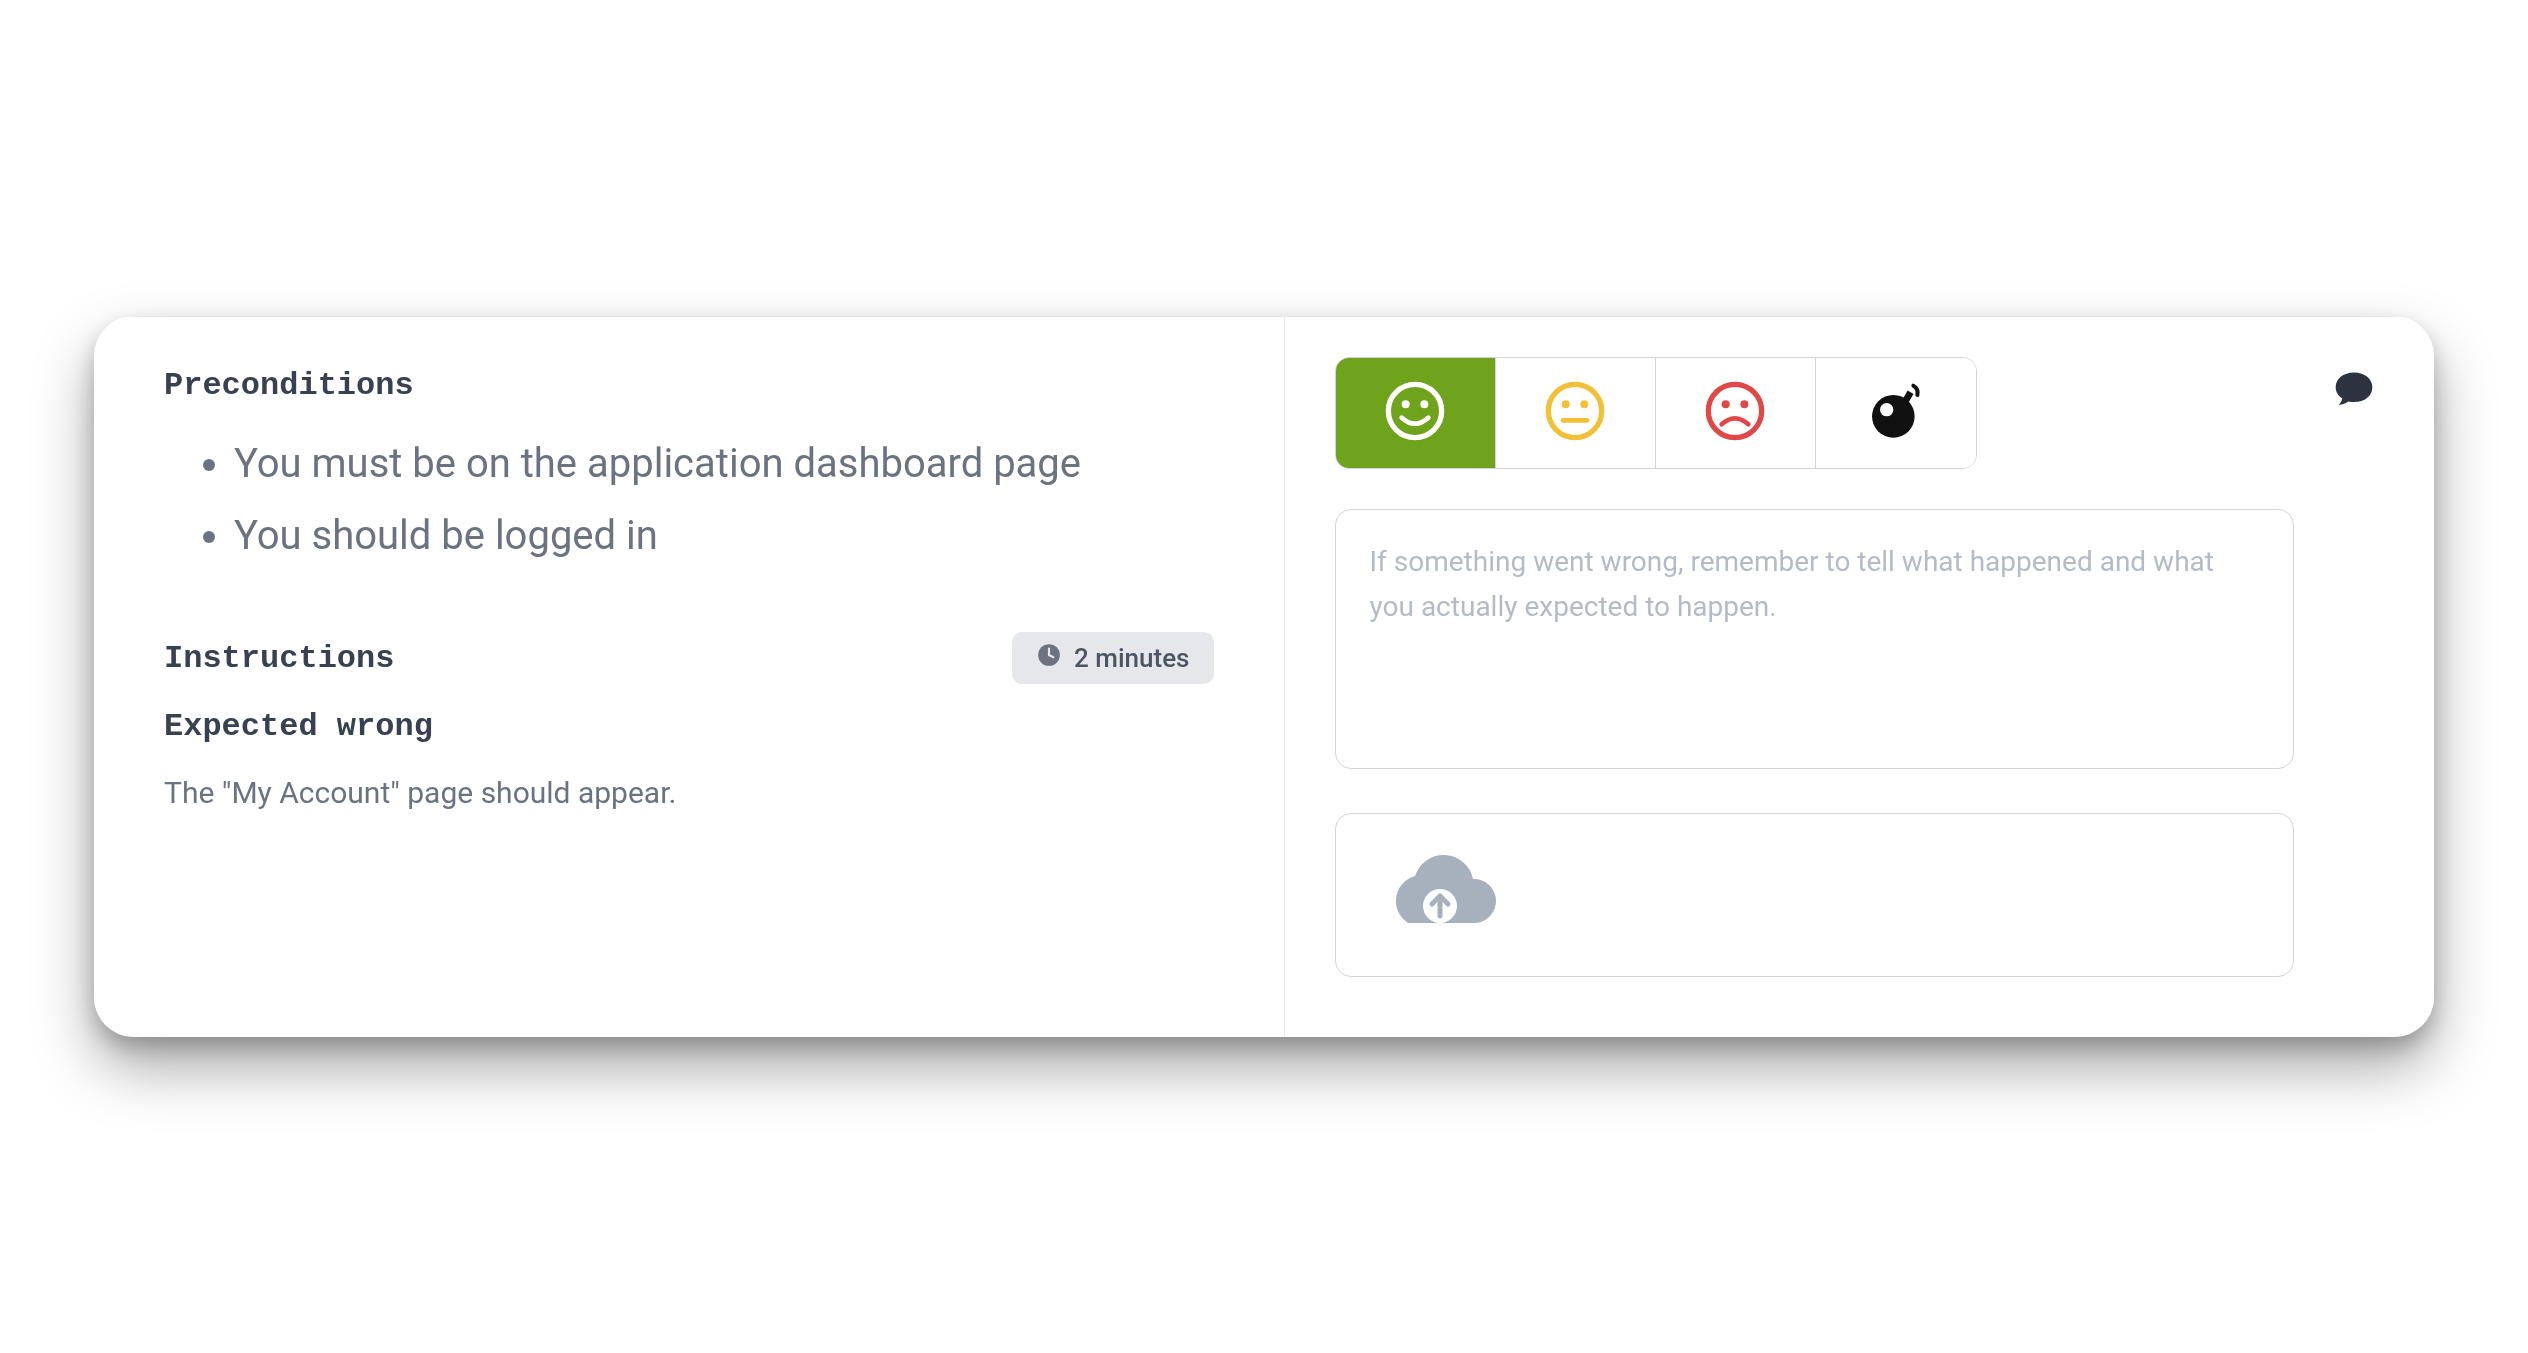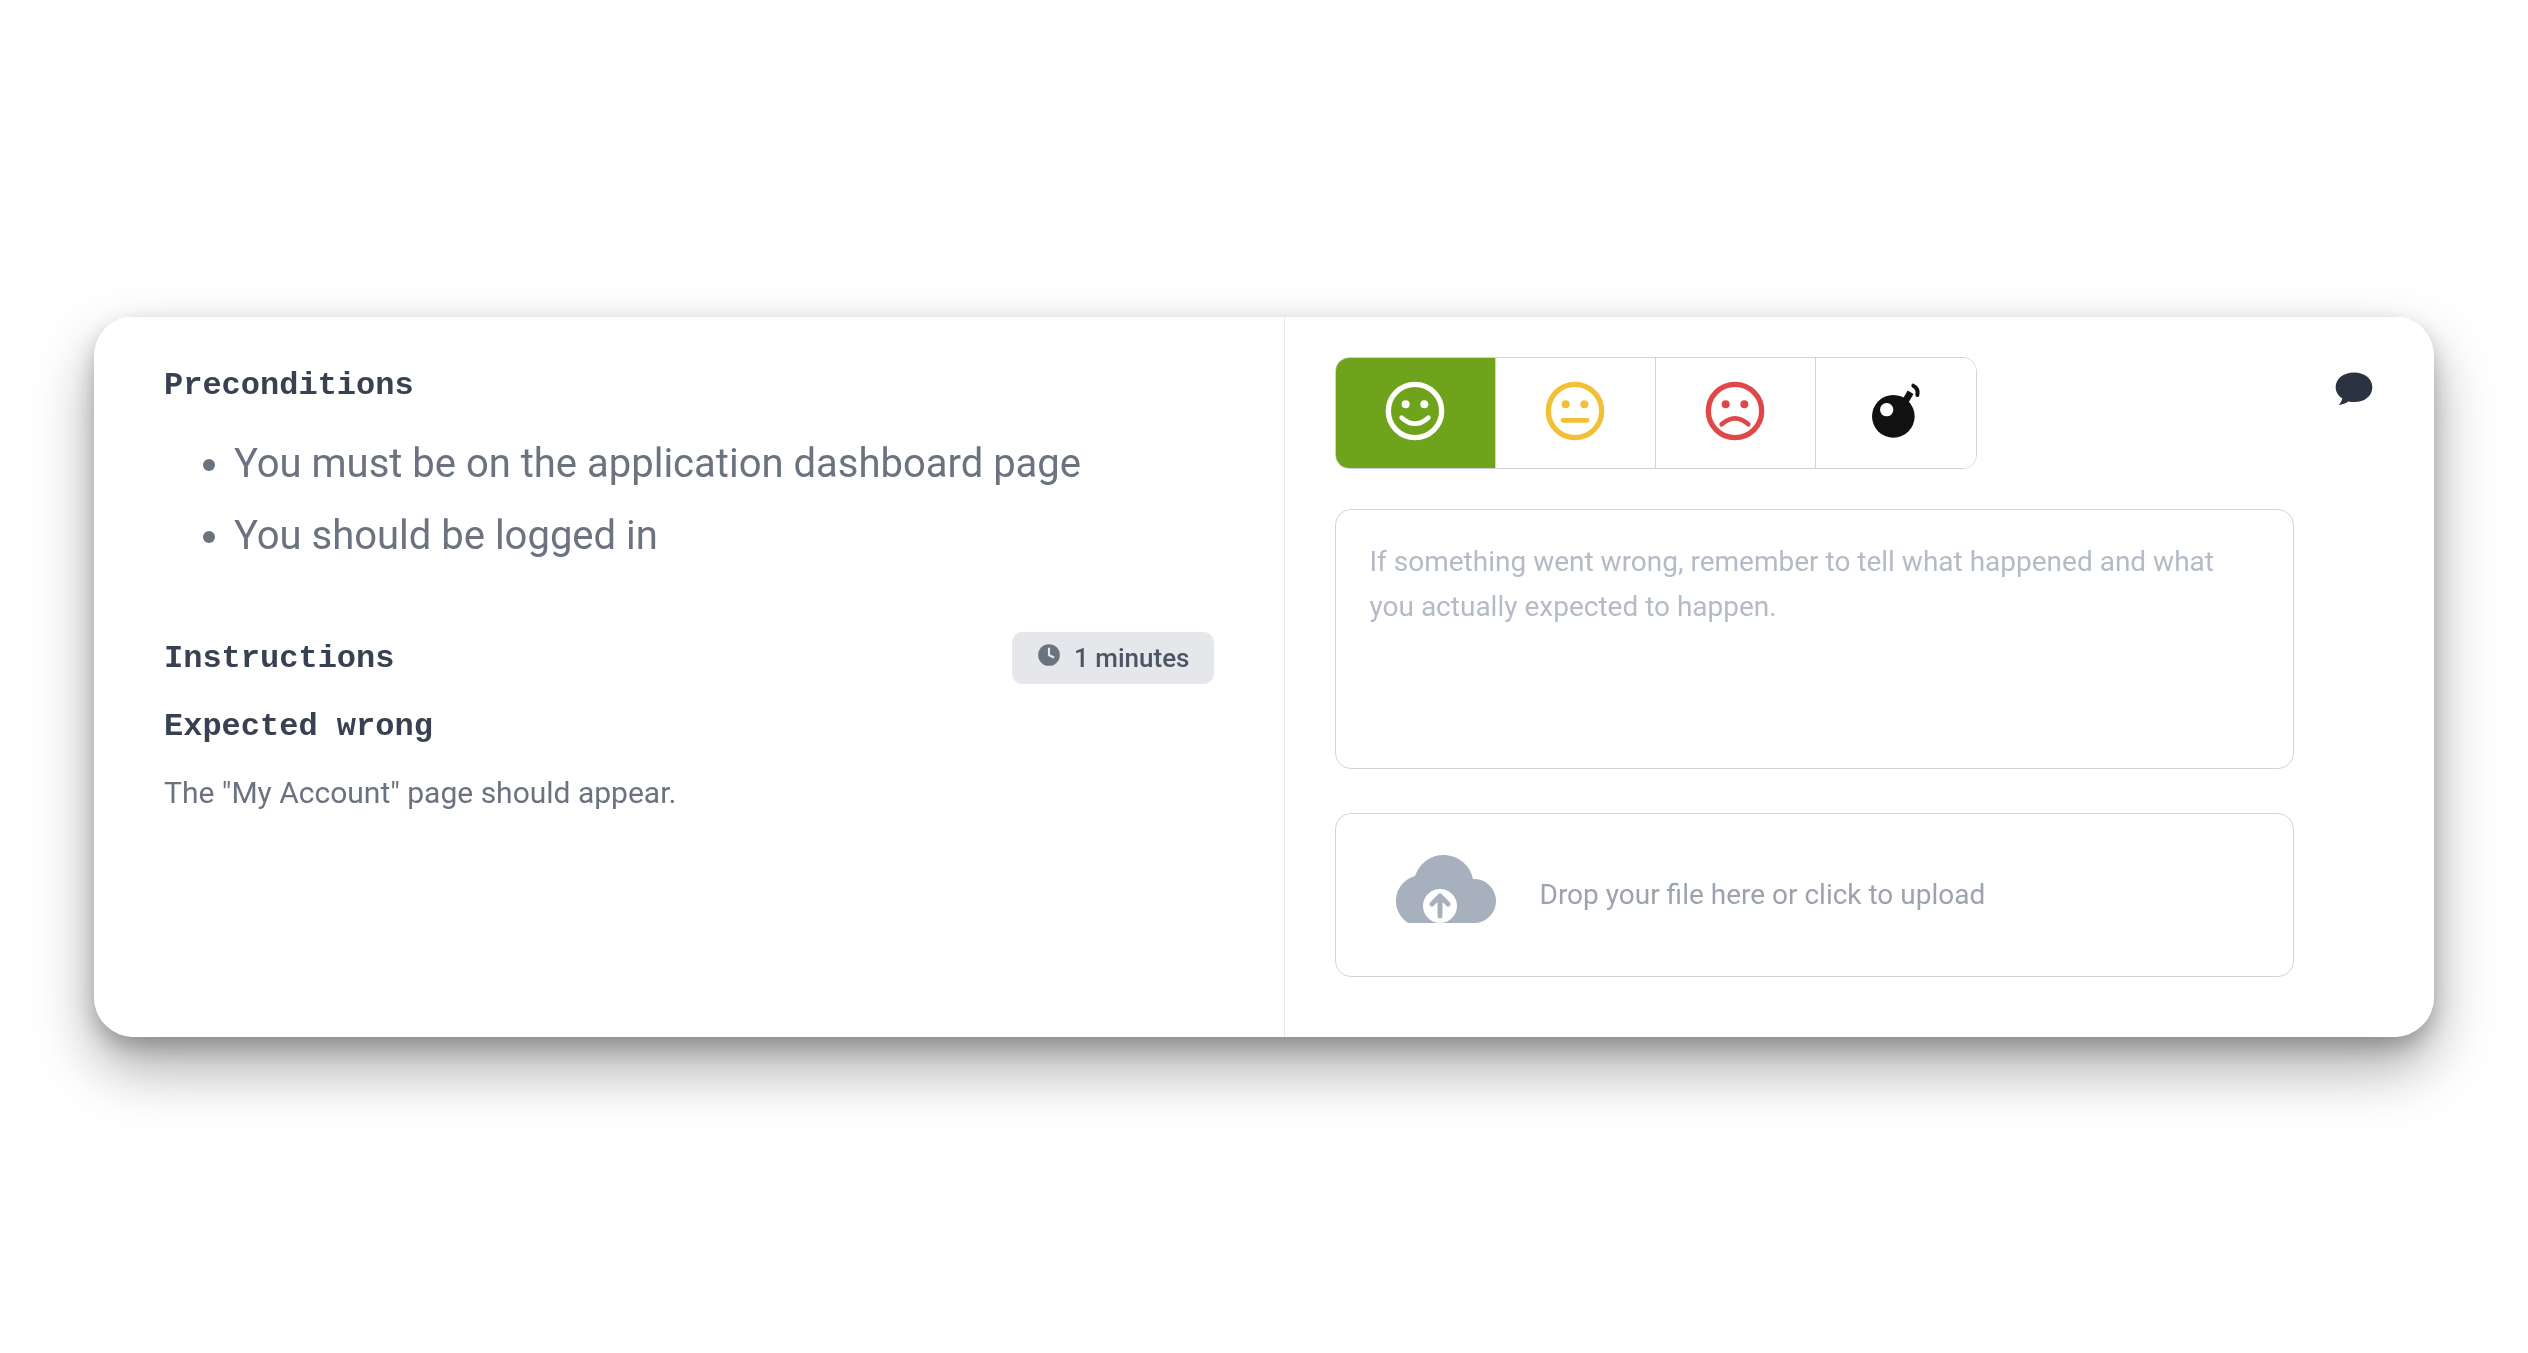--- a/index.html
+++ b/index.html
@@ -178,21 +178,21 @@
 
       <div class="section-title-row">
         <h2 class="section-title">Instructions</h2>
         <div class="time-badge">
           <span>
             <svg width="26" height="26" viewBox="0 0 24 24" fill="#6b7280">
                 <circle cx="12" cy="12" r="10" fill="#6b7280"></circle>
                 <path d="M12 6v6l4 2" stroke="#e5e7eb" stroke-width="2" fill="none" stroke-linecap="round"></path>
               </svg>
           </span>
-          <span>1 minutes</span>
+          <span>2 minutes</span>
         </div>
       </div>
 
       <h2 class="section-title">Expected wrong</h2>
       <p class="expected-text">The "My Account" page should appear.</p>
 
     </div>
     <div class="right-panel">
       <div class="right-main">
 
@@ -242,21 +242,20 @@
         <textarea class="comment-box" placeholder="If something went wrong, remember to tell what happened and what you actually expected to happen." style=""></textarea>
 
         <div class="upload-box">
           <span>
             <svg width="120" height="90" viewBox="0 0 120 90">
               <path d="M95 75 A22 22 0 0 0 93 31 A30 30 0 0 0 35 28 A26 26 0 0 0 28 75 Z" fill="#a7b0bd"></path>
               <circle cx="60" cy="58" r="17" fill="#ffffff"></circle>
               <path d="M60 48 L60 68 M60 48 L52 56 M60 48 L68 56" stroke="#a7b0bd" stroke-width="5" fill="none" stroke-linecap="round" stroke-linejoin="round"></path>
             </svg>
           </span>
-          <div class="upload-text">Drop your file here or click to upload</div>
         </div>
 
       </div>
       <div class="right-side">
         <span class="comment-icon">
           <svg width="44" height="44" viewBox="0 0 24 24" fill="#2b3340">
             <path d="M12 3 C6 3 2 6.5 2 11 C2 13.5 3.4 15.7 5.6 17.1 C5.4 18.3 4.8 19.6 3.7 20.7 C5.8 20.5 7.6 19.7 8.9 18.8 C9.9 19 10.9 19.1 12 19.1 C18 19.1 22 15.6 22 11 C22 6.5 18 3 12 3 Z"></path>
           </svg>
         </span>
       </div>

